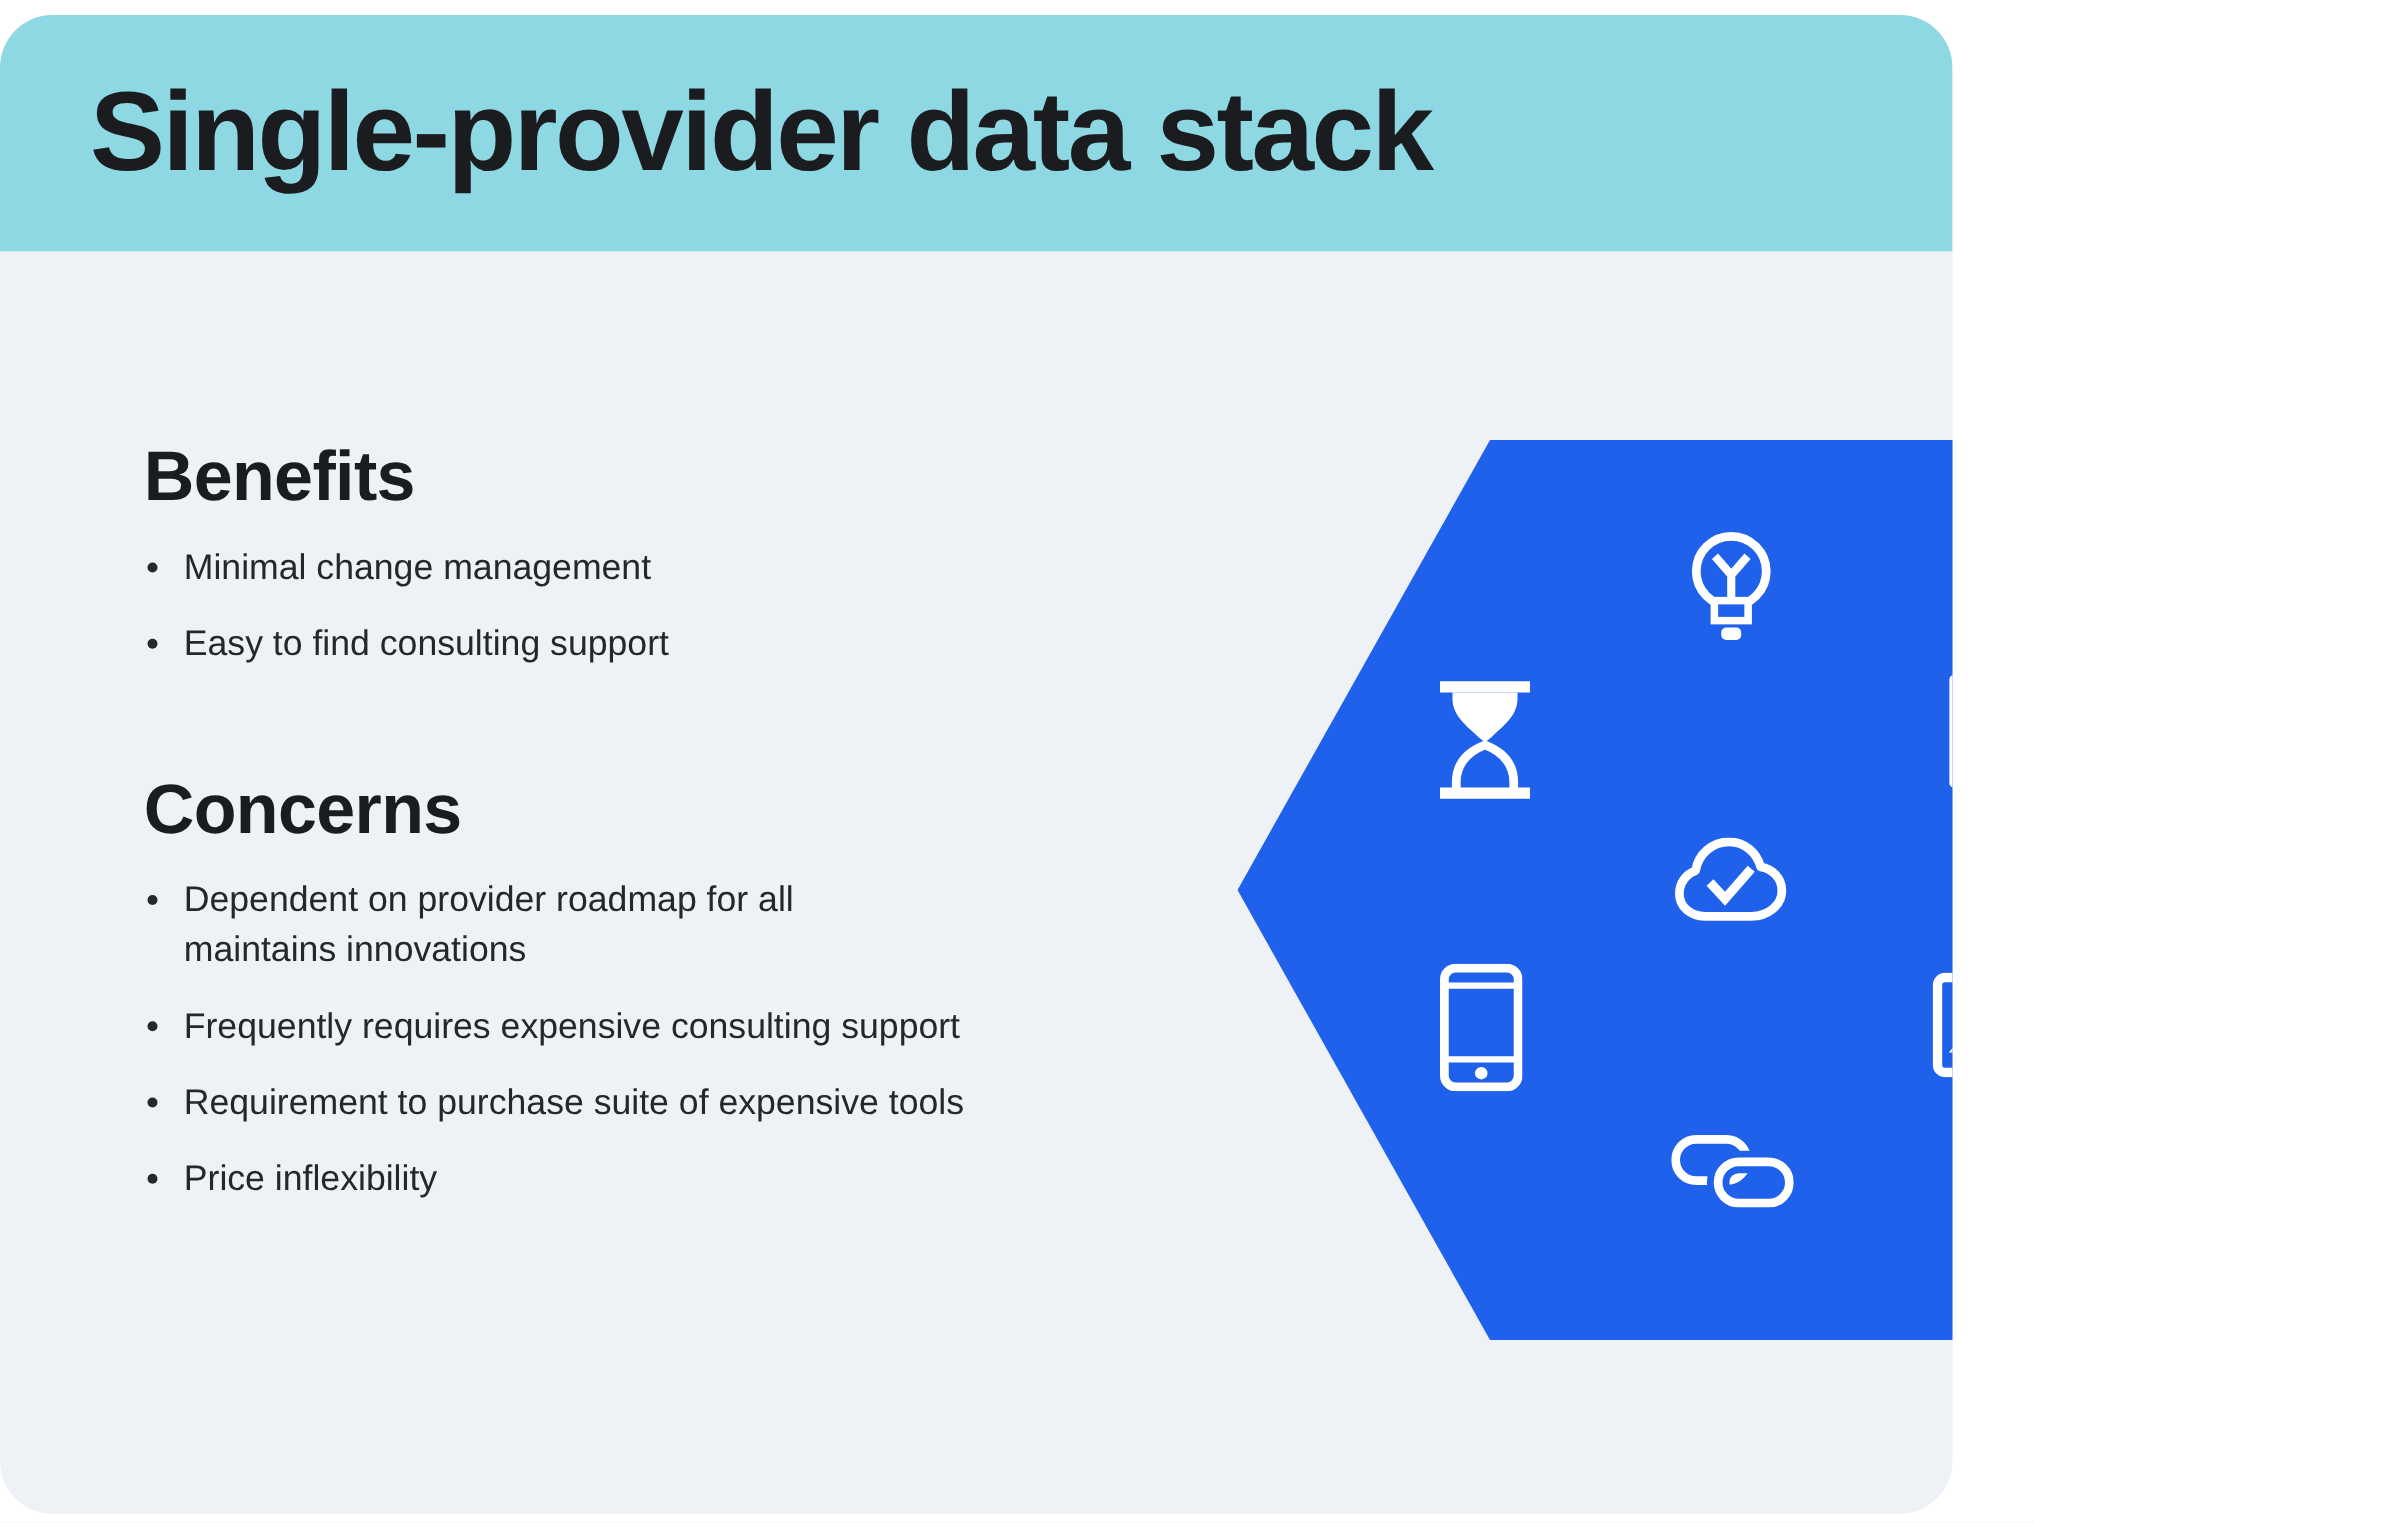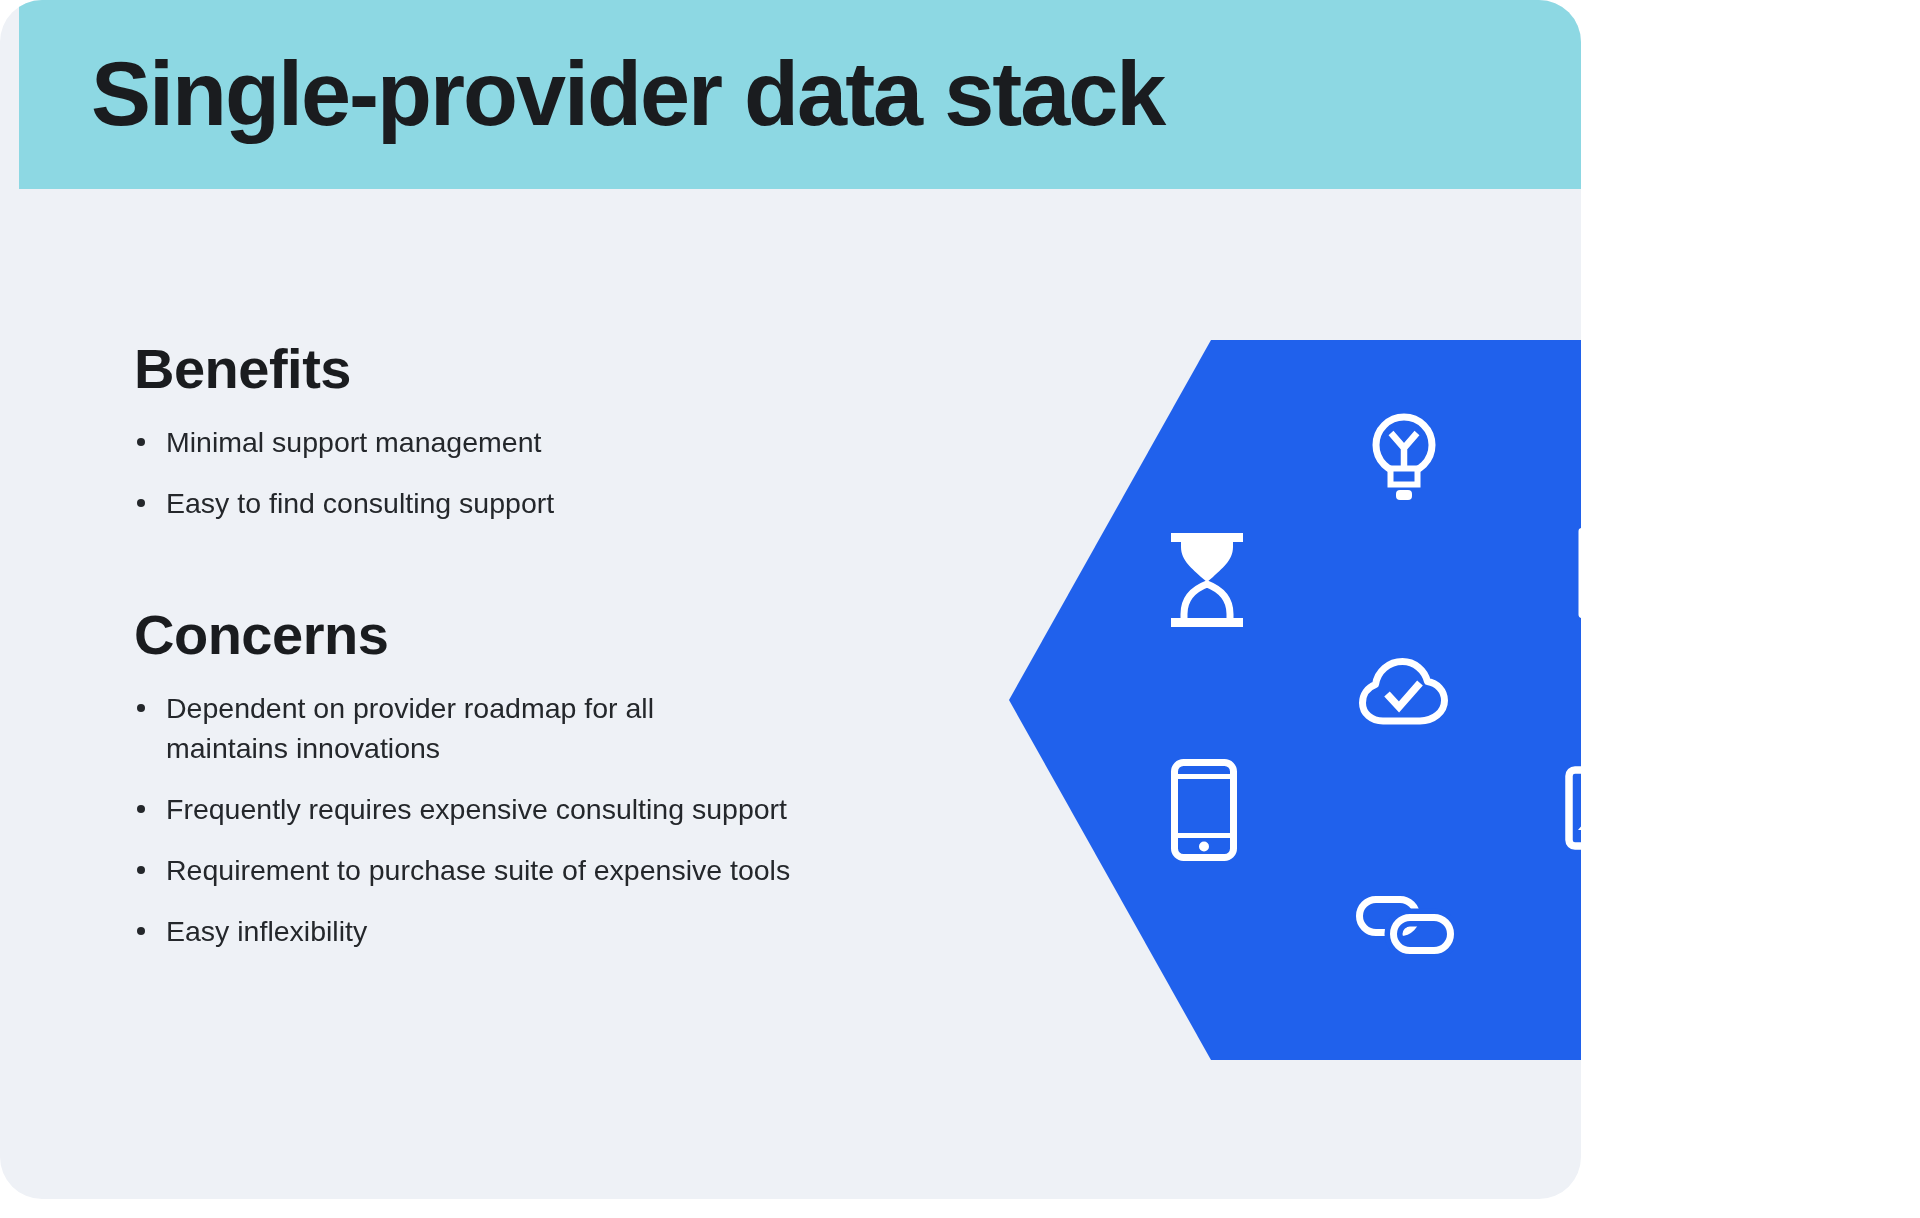--- a/index.html
+++ b/index.html
@@ -11,26 +11,25 @@
   }
   html,body{margin:0;padding:0;}
   body{
     width:1920px;height:1218px;
     background:#ffffff;
     font-family:"Liberation Sans", sans-serif;
     position:relative;
     overflow:hidden;
   }
   .card{
-    position:absolute;left:0;top:0;
+    position:absolute;left:0;top:12px;
     width:1562px;height:1199px;
     background:var(--bg);
     border-radius:42px;
     overflow:hidden;
-    padding-left:19px;
   }
   .band{
     height:189px;
     background:var(--teal);
     display:flex;
     align-items:center;
     padding-left:72px;
     box-sizing:border-box;
   }
   .band h1{
@@ -114,31 +113,31 @@
 
   <header class="band">
     <h1>Single-provider data stack</h1>
   </header>
 
   <main class="main">
 
     <section class="text-col">
       <h2>Benefits</h2>
       <ul>
-        <li>Minimal support management</li>
+        <li>Minimal change management</li>
         <li>Easy to find consulting support</li>
       </ul>
 
       <h2 class="concerns">Concerns</h2>
       <ul>
         <li>Dependent on provider roadmap for all
 maintains innovations</li>
         <li>Frequently requires expensive consulting support</li>
         <li>Requirement to purchase suite of expensive tools</li>
-        <li>Easy inflexibility</li>
+        <li>Price inflexibility</li>
       </ul>
     </section>
 
     <div class="hex-wrap">
 
       <svg class="hex" viewBox="0 0 810 720">
         <polygon points="202,0 608,0 810,360 608,720 202,720 0,360" fill="#2061ec"></polygon>
       </svg>
 
       <svg class="icon i-bulb" viewBox="0 0 70 97">

